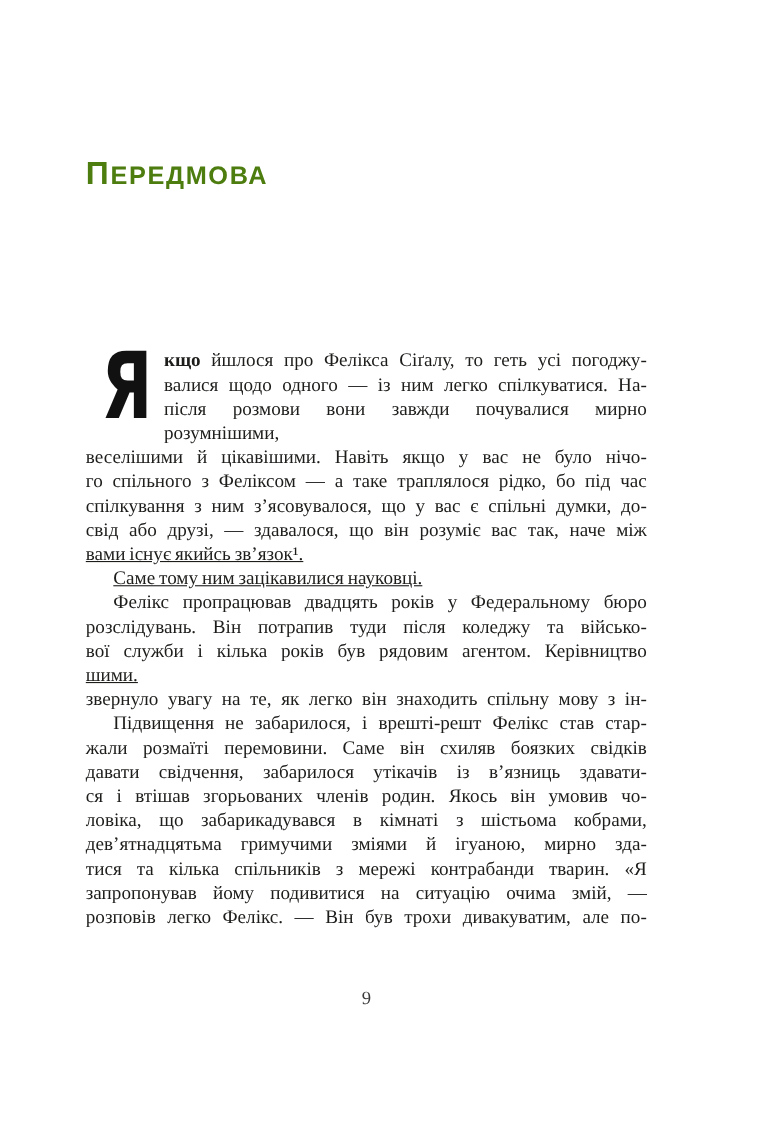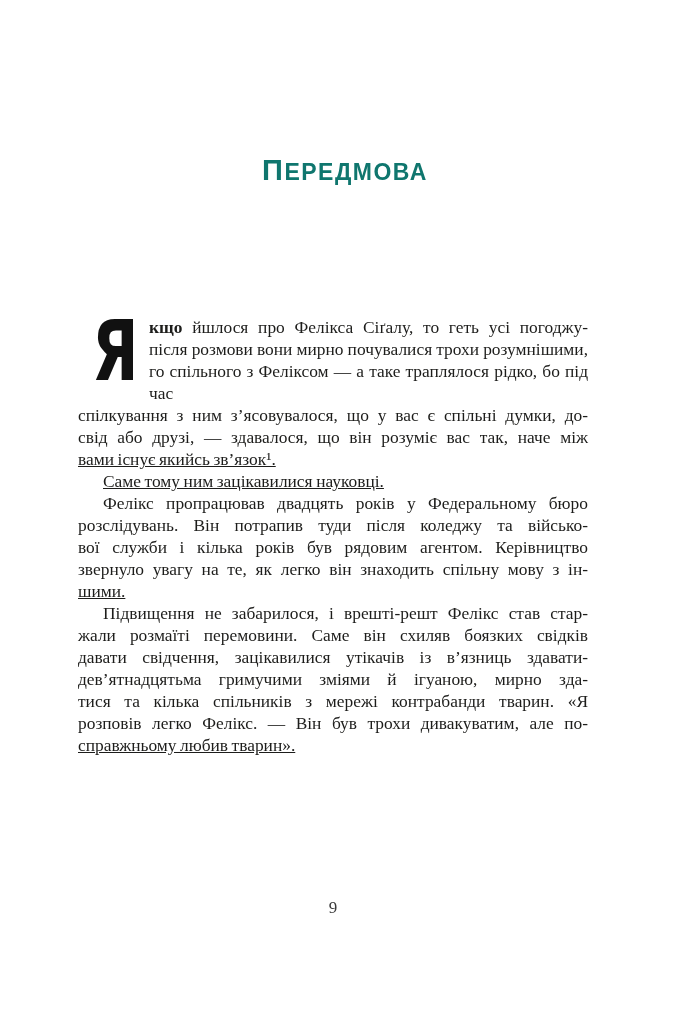--- a/index.html
+++ b/index.html
@@ -6,23 +6,23 @@
   .page{
     position:relative;
     width:698px;height:1024px;
     background:#ffffff;
     font-family:"Liberation Serif",serif;
     color:#1d1d1b;
     overflow:hidden;
   }
   .title{
     position:absolute;top:141px;left:78px;width:510px;
-    margin:12px;text-align:center;
+    margin:0;text-align:left;
     font-family:"Liberation Sans",sans-serif;
-    font-weight:700;color:#0f766e;
+    font-weight:700;color:#4d7c0f;
     font-size:23px;letter-spacing:1.5px;line-height:1.2;
   }
   .t-big{font-size:29px;letter-spacing:1.5px;}
   .body-text{
     position:absolute;top:316px;left:78px;width:510px;
     font-size:17.4px;line-height:22px;
     word-spacing:-0.8px;
   }
   .line{text-align:justify;text-align-last:justify;}
   .line.last{text-align:left;text-align-last:left;text-decoration:underline;}
@@ -52,42 +52,46 @@
 <div class="page">
 
   <h1 class="title"><span class="t-big">П</span><span class="t-rest">ЕРЕДМОВА</span></h1>
 
   <div class="body-text" id="body-text">
       <div class="para">
         <span class="dropcap">
           <span>Я</span>
         </span>
         <div class="line"><b>кщо</b> йшлося про Фелікса Сіґалу, то геть усі погоджу-</div>
-        <div class="line">після розмови вони мирно почувалися трохи розумнішими,</div>
+        <div class="line">валися щодо одного — із ним легко спілкуватися. На-</div>
+        <div class="line">після розмови вони завжди почувалися мирно розумнішими,</div>
+        <div class="line">веселішими й цікавішими. Навіть якщо у вас не було нічо-</div>
         <div class="line">го спільного з Феліксом — а таке траплялося рідко, бо під час</div>
         <div class="line">спілкування з ним з’ясовувалося, що у вас є спільні думки, до-</div>
         <div class="line">свід або друзі, — здавалося, що він розуміє вас так, наче між</div>
         <div class="line last">вами існує якийсь зв’язок¹.</div>
       </div>
       <div class="para">
         <div class="line last ind">Саме тому ним зацікавилися науковці.</div>
       </div>
       <div class="para">
         <div class="line ind">Фелікс пропрацював двадцять років у Федеральному бюро</div>
         <div class="line">розслідувань. Він потрапив туди після коледжу та військо-</div>
         <div class="line">вої служби і кілька років був рядовим агентом. Керівництво</div>
+        <div class="line last">шими.</div>
         <div class="line">звернуло увагу на те, як легко він знаходить спільну мову з ін-</div>
-        <div class="line last">шими.</div>
       </div>
       <div class="para">
         <div class="line ind">Підвищення не забарилося, і врешті-решт Фелікс став стар-</div>
         <div class="line">жали розмаїті перемовини. Саме він схиляв боязких свідків</div>
-        <div class="line">давати свідчення, зацікавилися утікачів із в’язниць здавати-</div>
+        <div class="line">давати свідчення, забарилося утікачів із в’язниць здавати-</div>
+        <div class="line">ся і втішав згорьованих членів родин. Якось він умовив чо-</div>
+        <div class="line">ловіка, що забарикадувався в кімнаті з шістьома кобрами,</div>
         <div class="line">дев’ятнадцятьма гримучими зміями й ігуаною, мирно зда-</div>
         <div class="line">тися та кілька спільників з мережі контрабанди тварин. «Я</div>
+        <div class="line">запропонував йому подивитися на ситуацію очима змій, —</div>
         <div class="line">розповів легко Фелікс. — Він був трохи дивакуватим, але по-</div>
-        <div class="line last">справжньому любив тварин».</div>
       </div>
     </div>
 
   <div class="pagenum">9</div>
 
 </div>
 
 </body></html>

